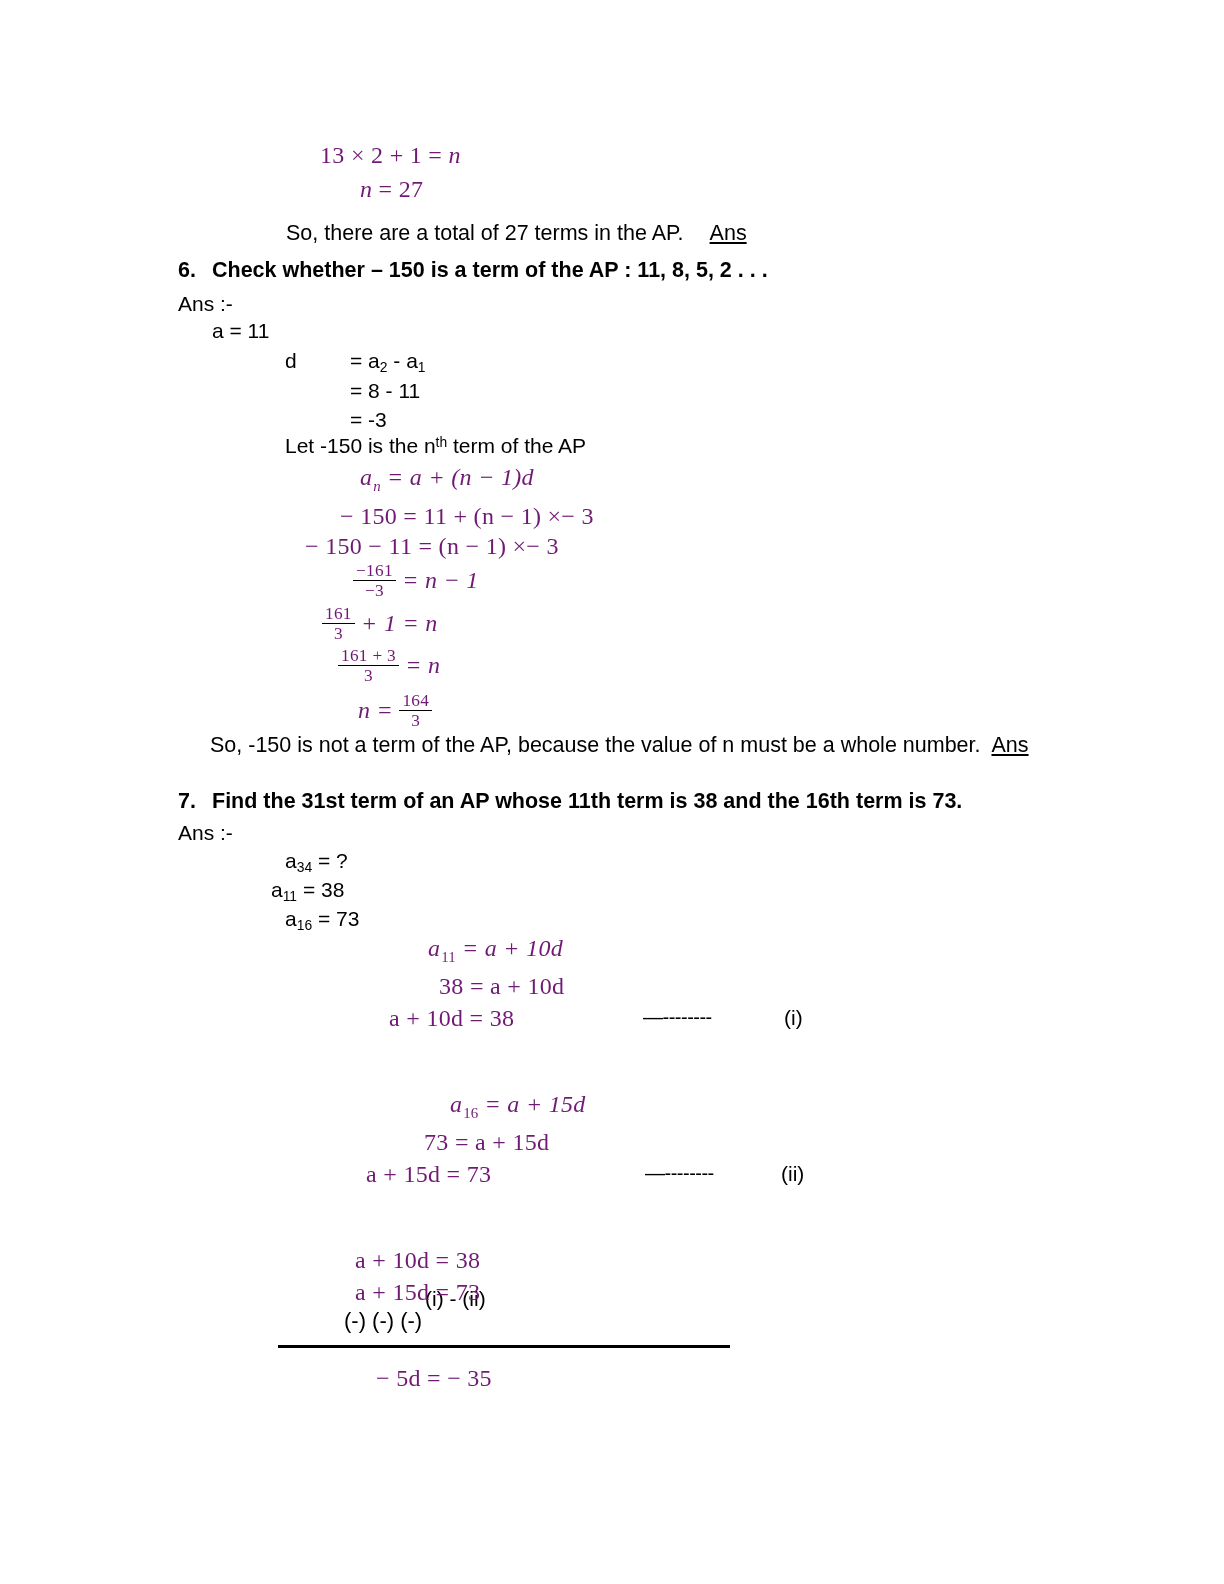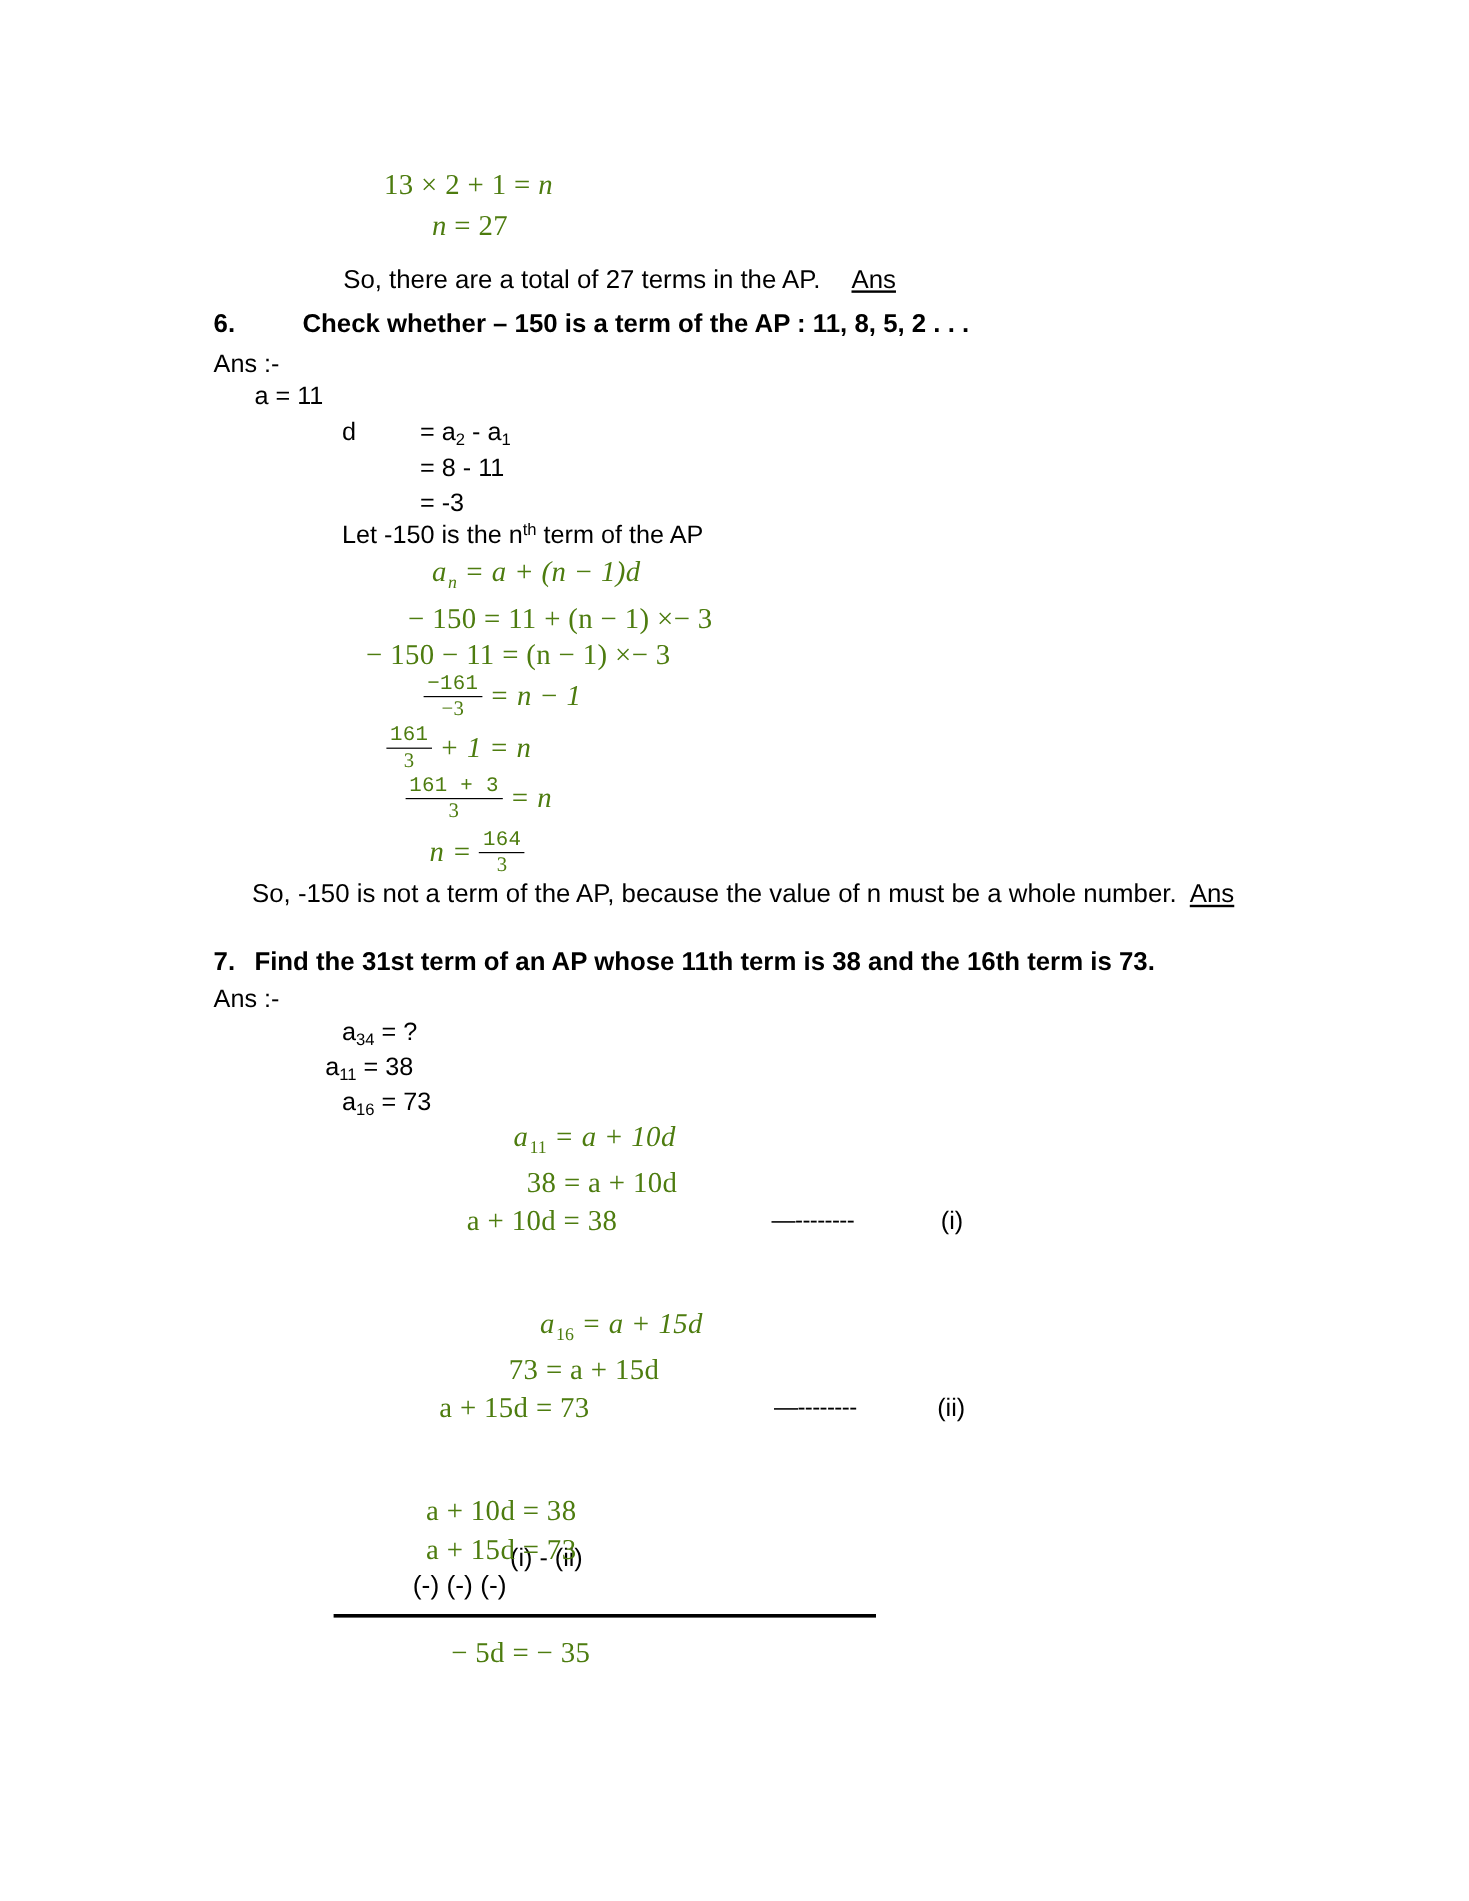--- a/index.html
+++ b/index.html
@@ -36,21 +36,21 @@
     font-size: 21px;
     color: #000;
   }
   .sans.bold { font-weight: bold; }
   .ul { text-decoration: underline; }
 
   
   .math {
     font-family: "Liberation Serif", "DejaVu Serif", serif;
     font-size: 24px;
-    color: #4d7c0f;
+    color: #701a75;
     letter-spacing: 0.3px;
   }
   .math i, .mi {
     font-style: italic;
     font-family: "Liberation Serif", "DejaVu Serif", serif;
   }
   .mn {
     font-style: normal;
     font-family: "Liberation Serif", "DejaVu Serif", serif;
   }
@@ -87,21 +87,20 @@
     font-style: normal;
     position: relative;
     top: -1px;
   }
   .frac .num {
     display: block;
     font-size: 0.72em;
     line-height: 1.12;
     padding: 0 3px;
     border-bottom: 1.6px solid #000;
-    font-family: Liberation Mono, monospace;
   }
   .frac .den {
     display: block;
     font-size: 0.72em;
     line-height: 1.15;
     padding: 0 3px;
   }
 
   
   .hrule {
@@ -131,21 +130,21 @@
   <div class="abs math" style="left:360px; top:177px;">
     <span class="mi">n</span><span class="mn"> = 27</span>
   </div>
 
   <div class="abs sans" style="left:286px; top:204px; font-size:21.5px;margin-top:19px;">
     <span>So, there are a total of 27 terms in the AP.</span>
     <span class="bold ul" style="margin-left:20px;">Ans</span>
   </div>
 
   <div class="abs sans bold" style="left:178px; top:260px; font-size:21.5px;">6.</div>
-  <div class="abs sans bold" style="left:212px; top:260px; font-size:21.5px;margin-left:40px;">Check whether – 150 is a term of the AP : 11, 8, 5, 2 . . .</div>
+  <div class="abs sans bold" style="left:212px; top:260px; font-size:21.5px;">Check whether – 150 is a term of the AP : 11, 8, 5, 2 . . .</div>
 
   <div class="abs sans" style="left:178px; top:293px;">Ans :-</div>
 
   <div class="abs sans" style="left:212px; top:320px;">a = 11</div>
 
   <div class="abs sans" style="left:285px; top:350px;">d</div>
 
   <div class="abs sans" style="left:350px; top:350px;">
     <span>= a</span><sub class="sanssub">2</sub><span> - a</span><sub class="sanssub">1</sub>
   </div>

